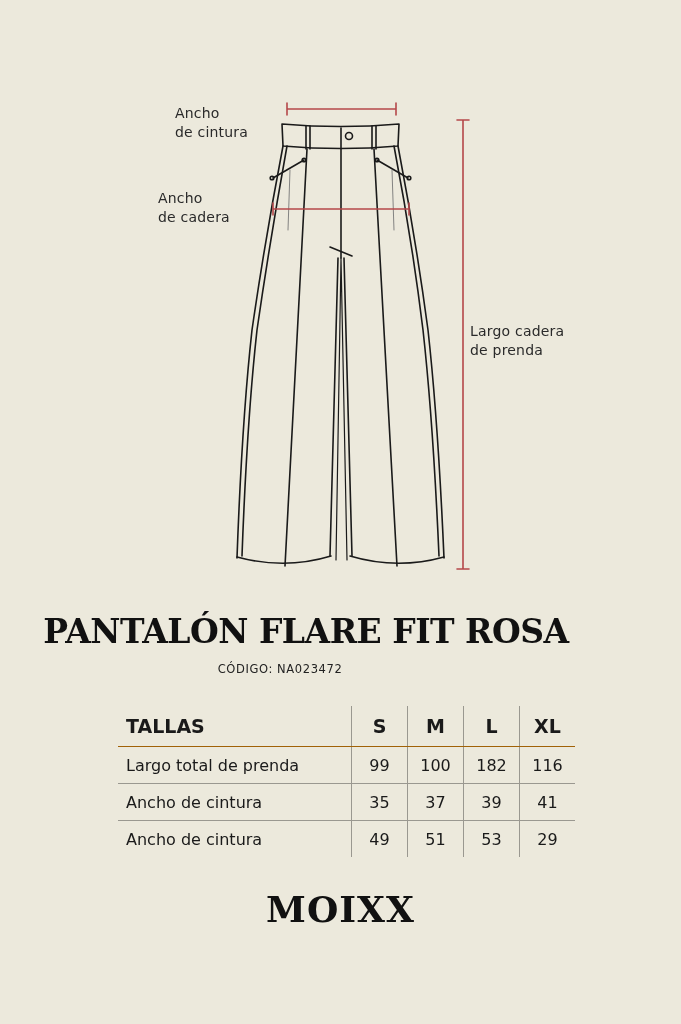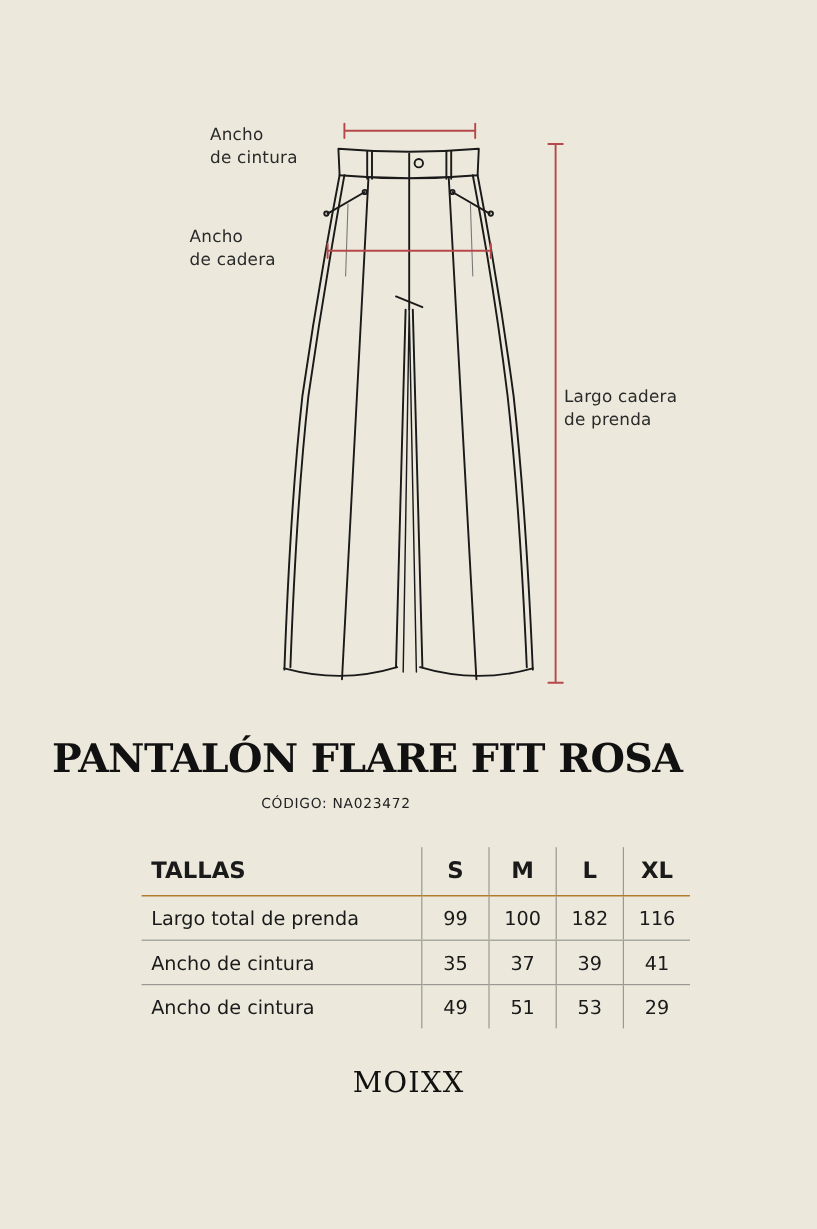--- a/index.html
+++ b/index.html
@@ -50,24 +50,24 @@
   }
   table.sizes td { font-size: 16px; }
   table.sizes tr.row td { border-bottom: 1px solid #9a9890; }
   table.sizes tr:last-child td { border-bottom: none; }
   .c0 { width: 225px; text-align: left; padding-left: 8px !important; }
   .cs { width: 55px; text-align: center; border-left: 1px solid #9a9890; }
   .brand {
     position: absolute; left: 0; width: 681px; top: 888px;
     text-align: center;
     font-family: "DejaVu Serif", serif;
-    font-size: 24px;
+    font-size: 36px;
     letter-spacing: 1px;
     color: #111;
-    font-weight: normal;
+    font-weight: bold;
   }
 </style>
 </head>
 <body>
 
 <svg id="diagram" width="681" height="600" viewBox="0 0 681 600" fill="none" stroke="#1a1a1a" stroke-width="1.6" stroke-linejoin="round" stroke-linecap="round">
 
   <path d="M282 124 Q341 129 399 124 L398 146 Q341 151 283 146 Z"></path>
 
   <path d="M306 126 L306 149 M310 126 L310 149"></path>

